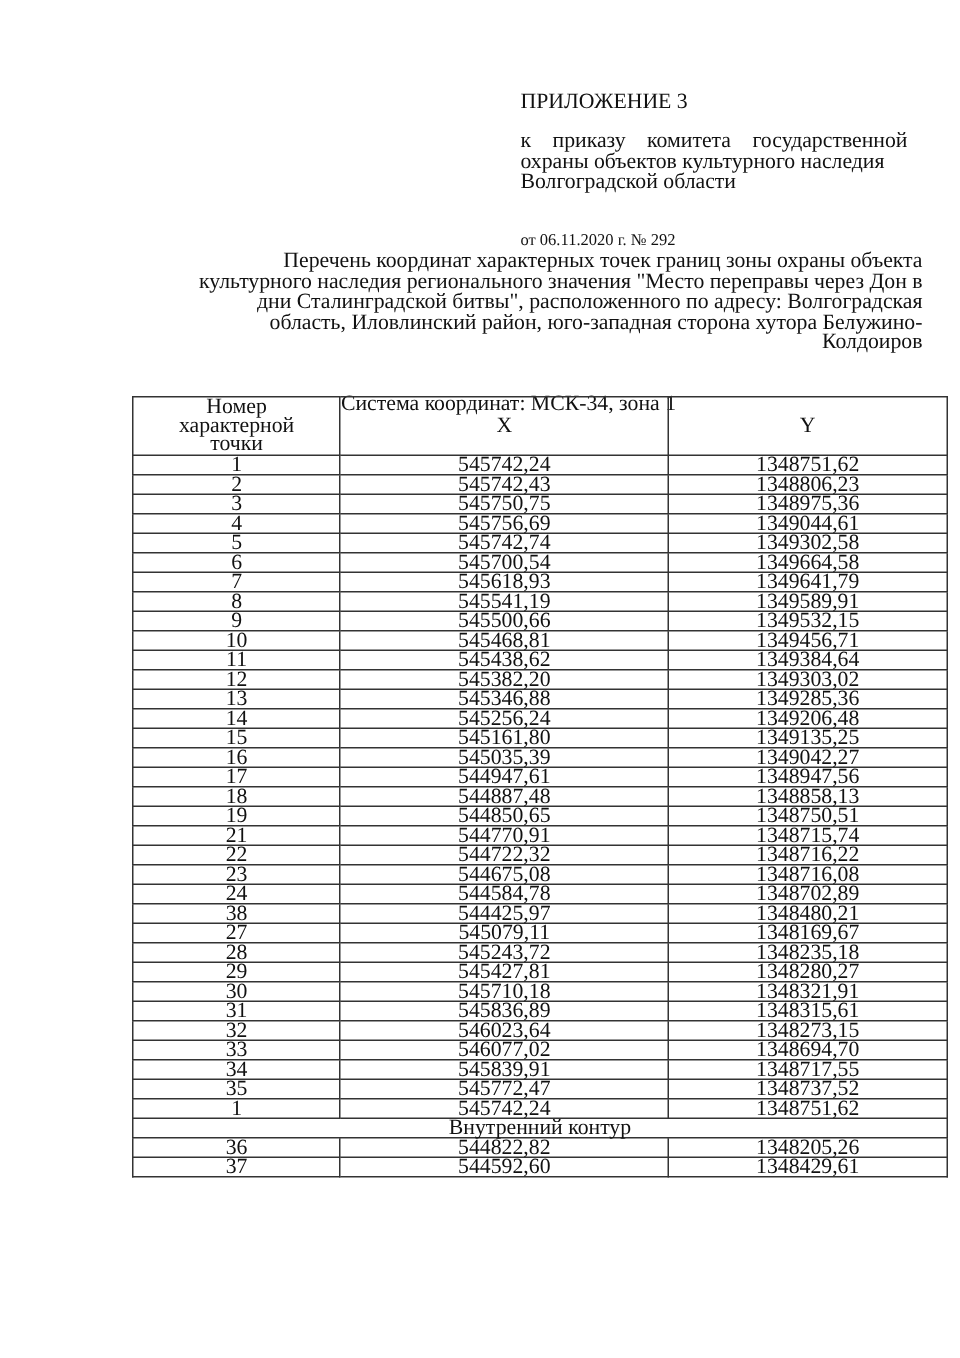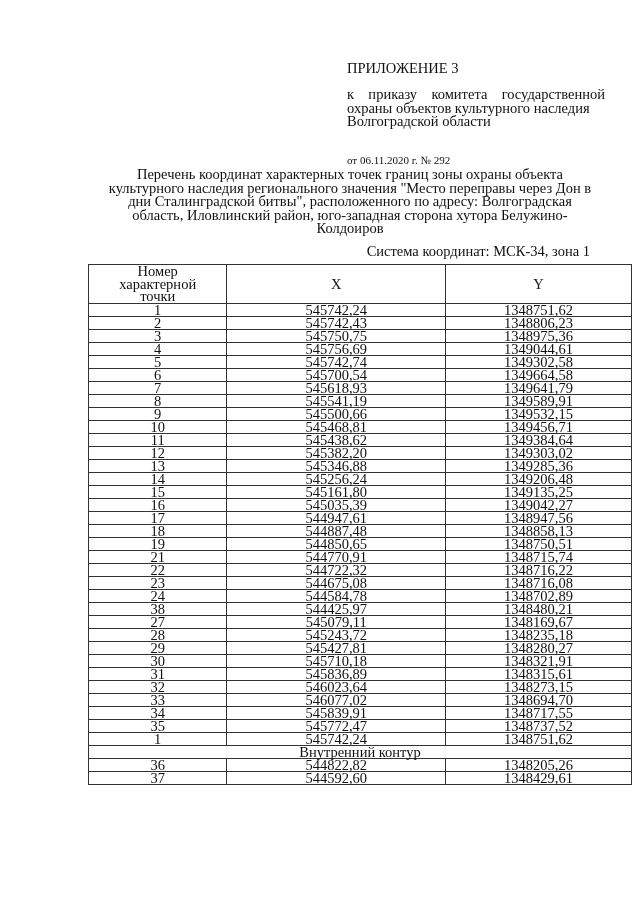--- a/index.html
+++ b/index.html
@@ -5,23 +5,23 @@
   html, body { margin: 0; padding: 0; background: #ffffff; }
   body {
     width: 640px; height: 905px; position: relative; overflow: hidden;
     font-family: "Liberation Serif", "DejaVu Serif", serif; color: #111;
   }
   .appendix { position: absolute; left: 347px; top: 60px; font-size: 14.5px; line-height: 16px; }
   .order { position: absolute; left: 347px; top: 88px; width: 258px; font-size: 14.5px; line-height: 13.5px; text-align: justify; }
   .order .line { display: block; white-space: nowrap; }
   .order .line.first { text-align-last: justify; }
   .date { position: absolute; left: 347px; top: 140px; font-size: 11px; line-height: 16px; margin-top: 12px; }
-  .title { position: absolute; left: 85px; top: 168px; width: 530px; text-align: center; font-size: 14.5px; line-height: 13.6px; }
+  .title { position: absolute; left: 85px; top: 168px; width: 530px; text-align: right; font-size: 14.5px; line-height: 13.6px; }
   .title span { display: block; white-space: nowrap; }
-  .system { position: absolute; left: 88px; top: 244px; width: 502px; text-align: right; font-size: 14.5px; line-height: 14px; }
+  .system { position: absolute; left: 88px; top: 262px; width: 502px; text-align: center; font-size: 14.5px; line-height: 14px; }
   table {
     position: absolute; left: 88px; top: 264px; width: 544px;
     border-collapse: collapse; font-size: 14.5px;
   }
   td, th { border: 1px solid #333; padding: 0; text-align: center; font-weight: normal; line-height: 12px; height: 12px; }
   th { line-height: 12.5px; height: 38px; }
   col.c1 { width: 128px; }
   col.c2 { width: 202px; }
   col.c3 { width: 172px; }
 </style>

